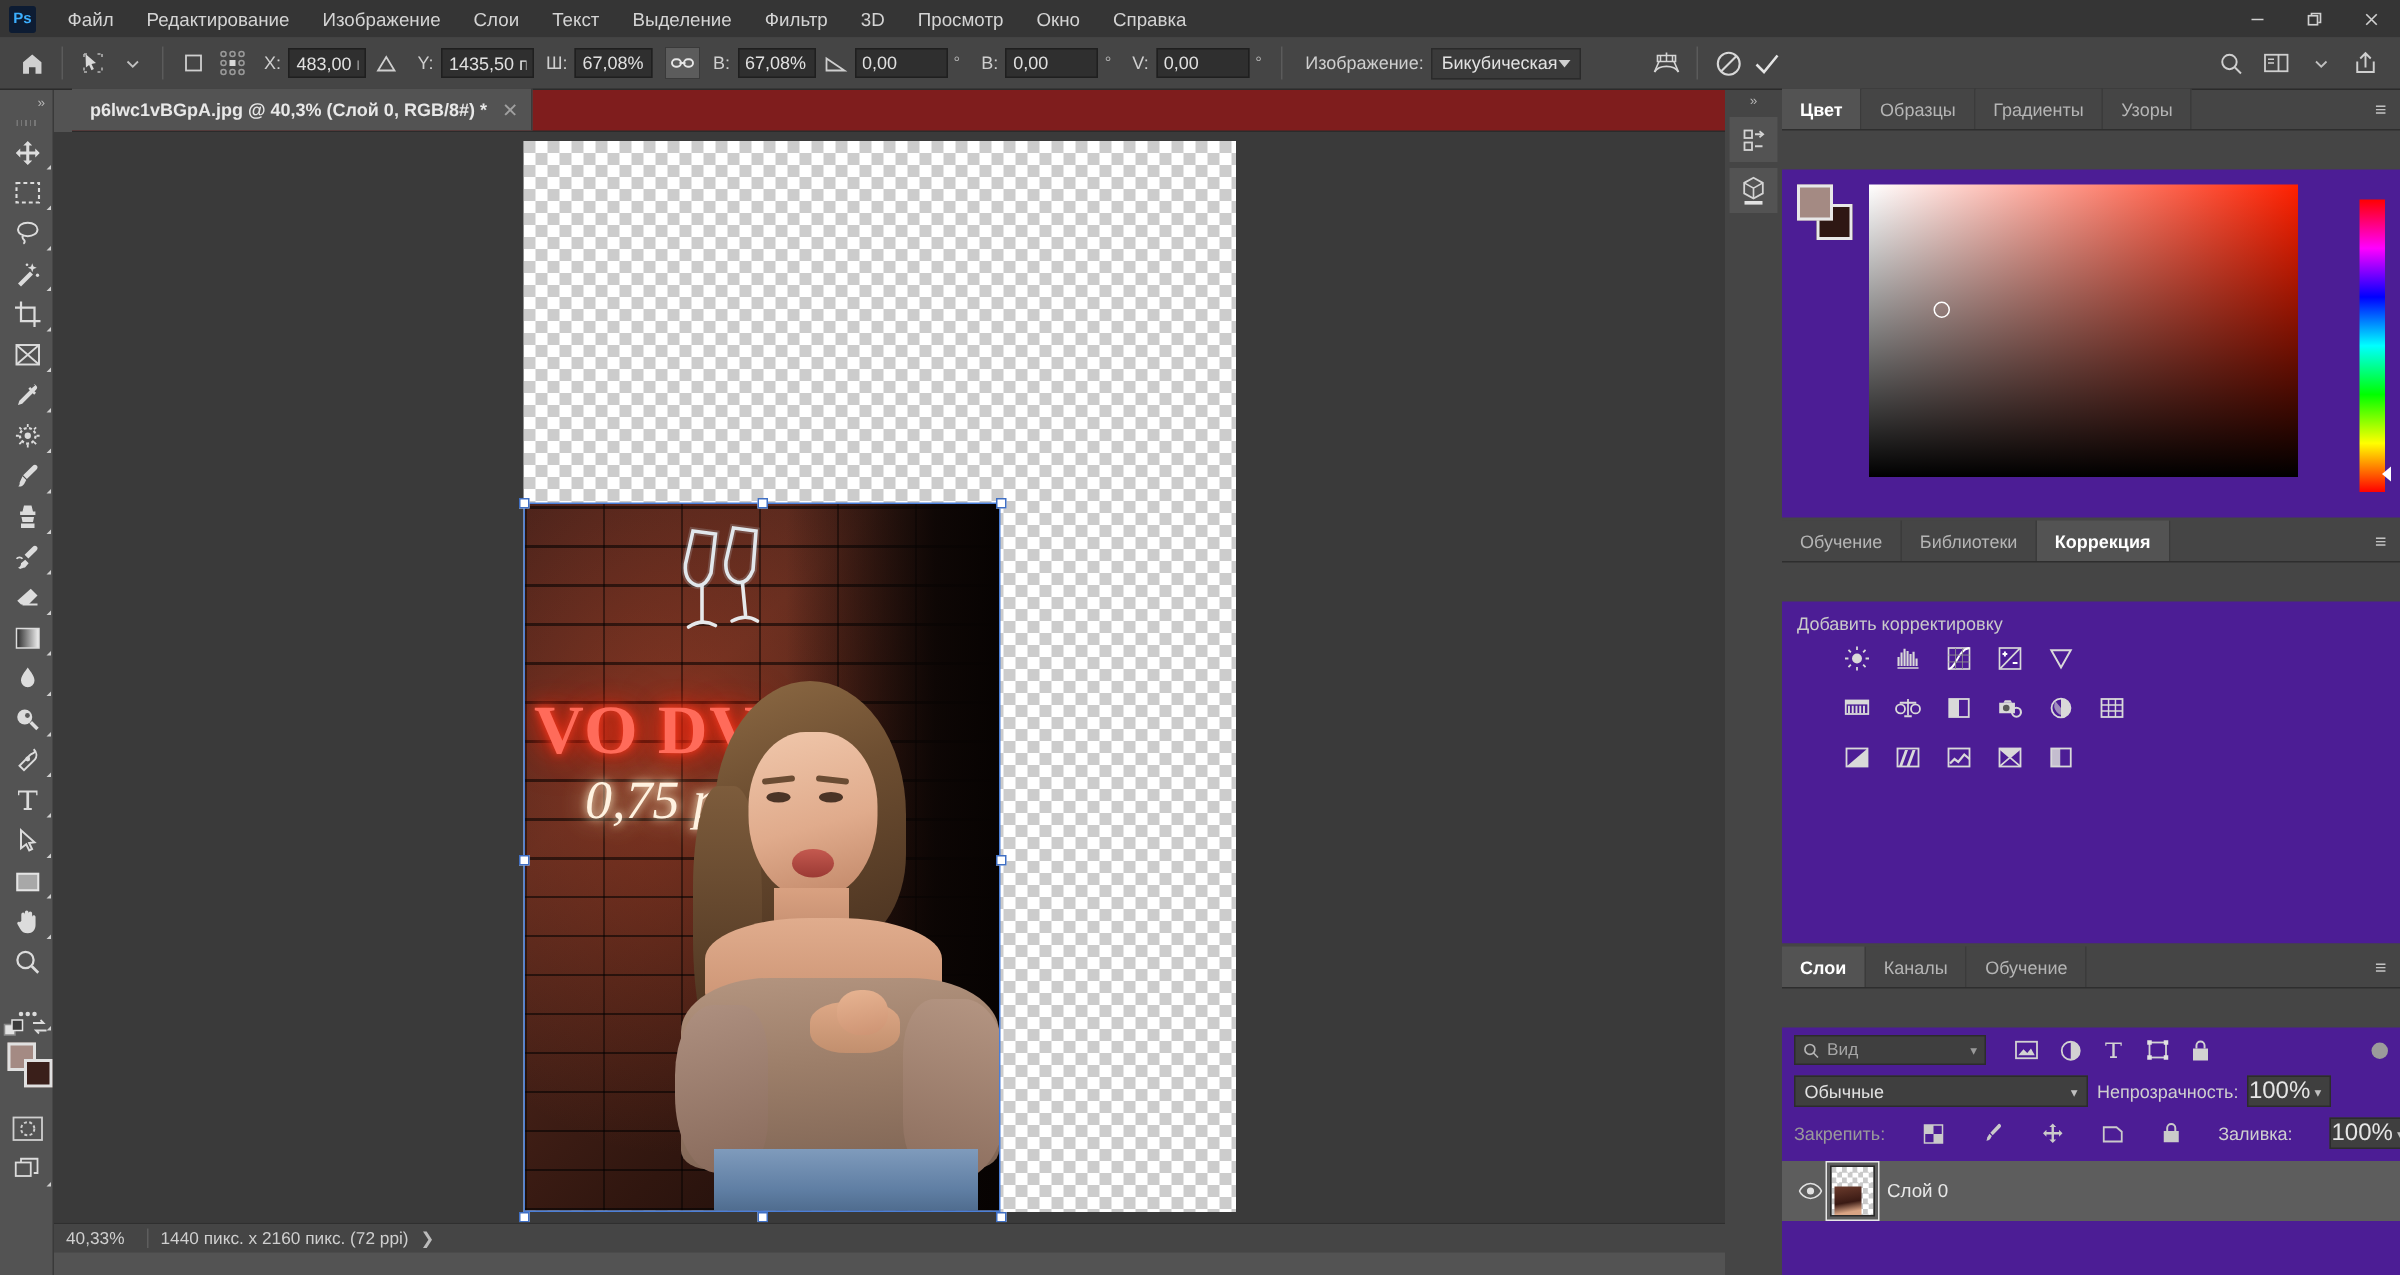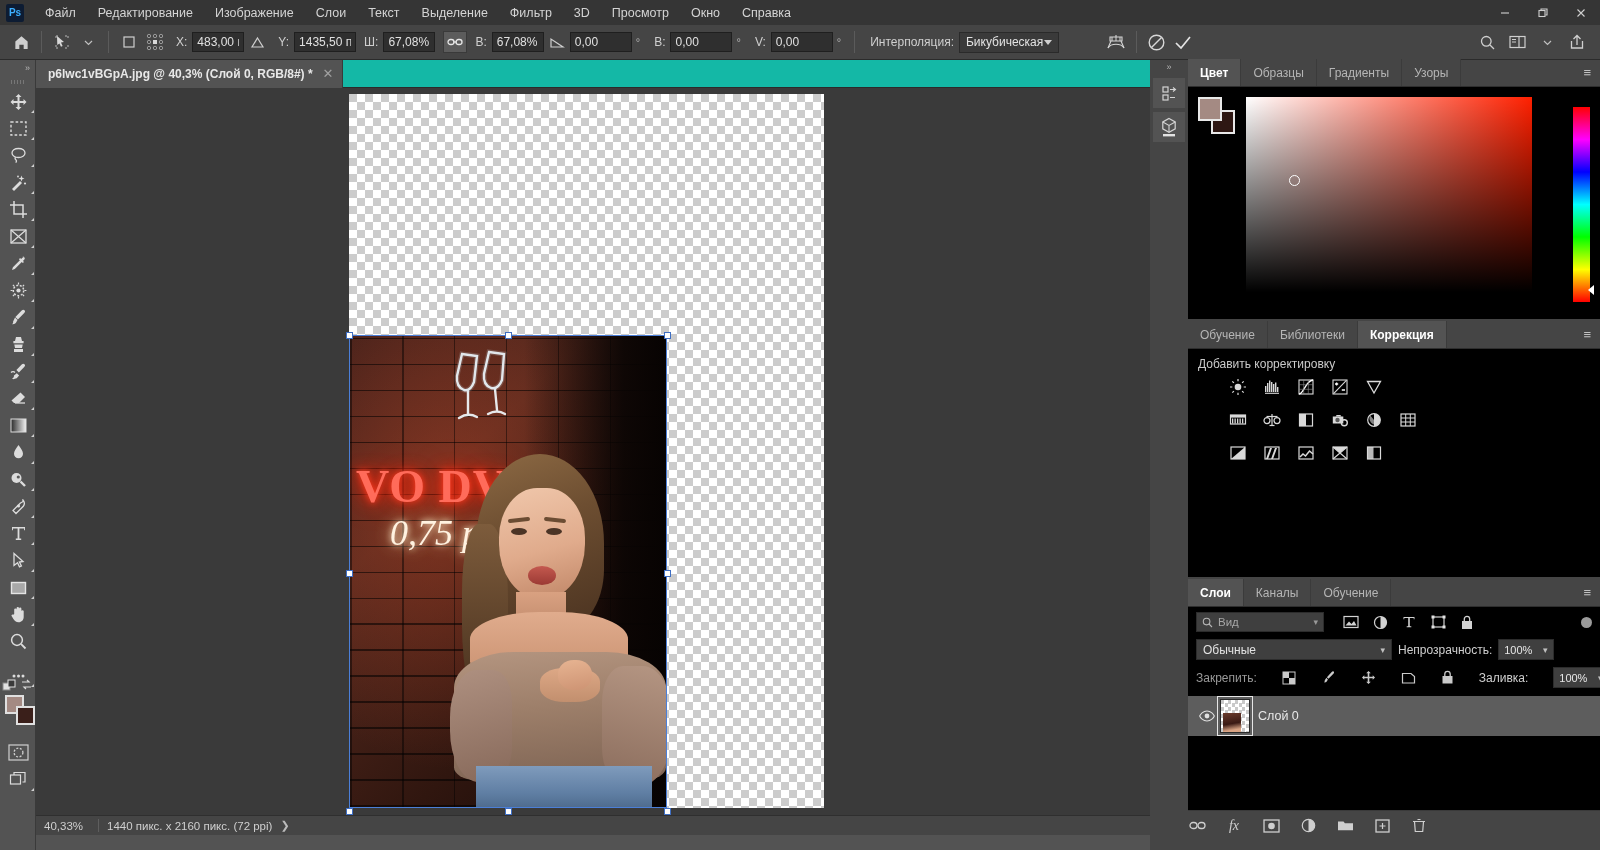--- a/index.html
+++ b/index.html
@@ -87,23 +87,23 @@
   .swatches { position: relative; width: 36px; height: 42px; margin-top: 2px; }
   .sw-fg { position: absolute; left: 5px; top: 4px; width: 19px; height: 19px;
     background: #a48a83; border: 2px solid #e0e0e0; }
   .sw-bg { position: absolute; left: 16px; top: 15px; width: 19px; height: 19px;
     background: #3a1f1a; border: 2px solid #e0e0e0; }
   .sw-mini { position: absolute; left: 2px; top: -12px; }
   .sw-swap { position: absolute; right: 3px; top: -13px; }
 
   
   .tabstrip {
-    position: absolute; top: 60px; left: 36px; width: 1114px; height: 28px;
-    background: #14b8a6; border-bottom: 1px solid #2b2b2b;
-    display: flex; align-items: center;
+    position: absolute; top: 60px; left: 48px; width: 1114px; height: 28px;
+    background: #7f1d1d; border-bottom: 1px solid #2b2b2b;
+    display: flex; align-items: flex-end;
   }
   .doctab {
     background: #535353; height: 28px; display: flex; align-items: center;
     padding: 0 8px 0 12px; font-size: 12px; color: #e8e8e8; font-weight: bold;
     border-right: 1px solid #3a3a3a;
   }
   .doctab .close-x { margin-left: 10px; color: #a0a0a0; font-size: 13px; font-weight: normal; }
 
   
   .canvas-area {
@@ -238,21 +238,21 @@
   }
   .ptab {
     height: 27px; display: flex; align-items: center; padding: 0 12px;
     font-size: 12px; color: #b5b5b5; background: #454545;
     border-right: 1px solid #3b3b3b;
   }
   .ptab.active { background: #535353; color: #ffffff; font-weight: bold; }
   .panel-menu { margin-left: auto; padding: 0 9px; color: #c2c2c2; font-size: 13px;
     display: flex; align-items: center; height: 27px; }
 
-  .panel-body { background: #000000; }
+  .panel-body { background: #4c1d95; margin-top: 26px; }
 
   
   .color-panel { height: 232px; position: relative; padding: 10px 12px 0 10px; display: flex; }
   .cp-swatches { position: relative; width: 40px; height: 40px; margin-right: 8px; }
   .cp-fg { position: absolute; left: 0; top: 0; width: 24px; height: 24px;
     background: #a48a83; border: 2px solid #e8e8e8; z-index: 2; }
   .cp-bg { position: absolute; left: 13px; top: 13px; width: 24px; height: 24px;
     background: #2e1713; border: 2px solid #e8e8e8; }
   .cp-field {
     position: relative; width: 286px; height: 195px;
@@ -291,21 +291,21 @@
   .blend-select {
     flex: 0 0 196px; height: 21px; background: #3f3f3f; border: 1px solid #2c2c2c;
     display: flex; align-items: center; justify-content: space-between;
     padding: 0 6px; color: #e2e2e2; font-size: 12px;
   }
   .opacity-label { font-size: 12px; color: #cfcfcf; }
   .spin {
     display: flex; align-items: center; height: 21px; background: #3f3f3f;
     border: 1px solid #2c2c2c;
   }
-  .spin .val { width: 38px; text-align: center; color: #e6e6e6; font-size: 11px; }
+  .spin .val { width: 38px; text-align: center; color: #e6e6e6; font-size: 16px; }
   .spin .tri { width: 16px; display: flex; align-items: center; justify-content: center; }
   .lock-row { display: flex; align-items: center; padding: 7px 8px 0 8px; gap: 25px; }
   .lock-label { font-size: 12px; color: #9a9a9a; }
   .lock-ic { width: 17px; height: 17px; display: flex; align-items: center;
     justify-content: center; color: #cacaca; }
   .layer-row {
     display: flex; align-items: center; height: 40px; margin-top: 8px;
     background: #5d5d5d; padding: 0 8px;
   }
   .eye-ic { width: 22px; display: flex; align-items: center; justify-content: center; color: #e0e0e0; }
@@ -440,21 +440,21 @@
     </div>
     <input class="ob-field wide" value="0,00" style="">
     <div class="deg">°</div>
     <div class="ob-label">В:</div>
     <input class="ob-field wide" value="0,00" style="">
     <div class="deg">°</div>
     <div class="ob-label">V:</div>
     <input class="ob-field wide" value="0,00" style="">
     <div class="deg">°</div>
     <div class="ob-sep"></div>
-    <div class="ob-label">Интерполяция:</div>
+    <div class="ob-label">Изображение:</div>
     <div class="ob-select">
       <span>Бикубическая</span>
       <span class="ob-tri"></span>
     </div>
     <div style="width:44px"></div>
     <div class="ob-icon">
       <svg width="22" height="20" viewBox="0 0 22 20">
         <path d="M5 5h12v4H5z" fill="none" stroke="#d5d5d5" stroke-width="1.1"></path>
         <path d="M7 5v4M11 5v4M15 5v4" stroke="#d5d5d5" stroke-width="1"></path>
         <path d="M11 3v2" stroke="#d5d5d5" stroke-width="1.1"></path>

